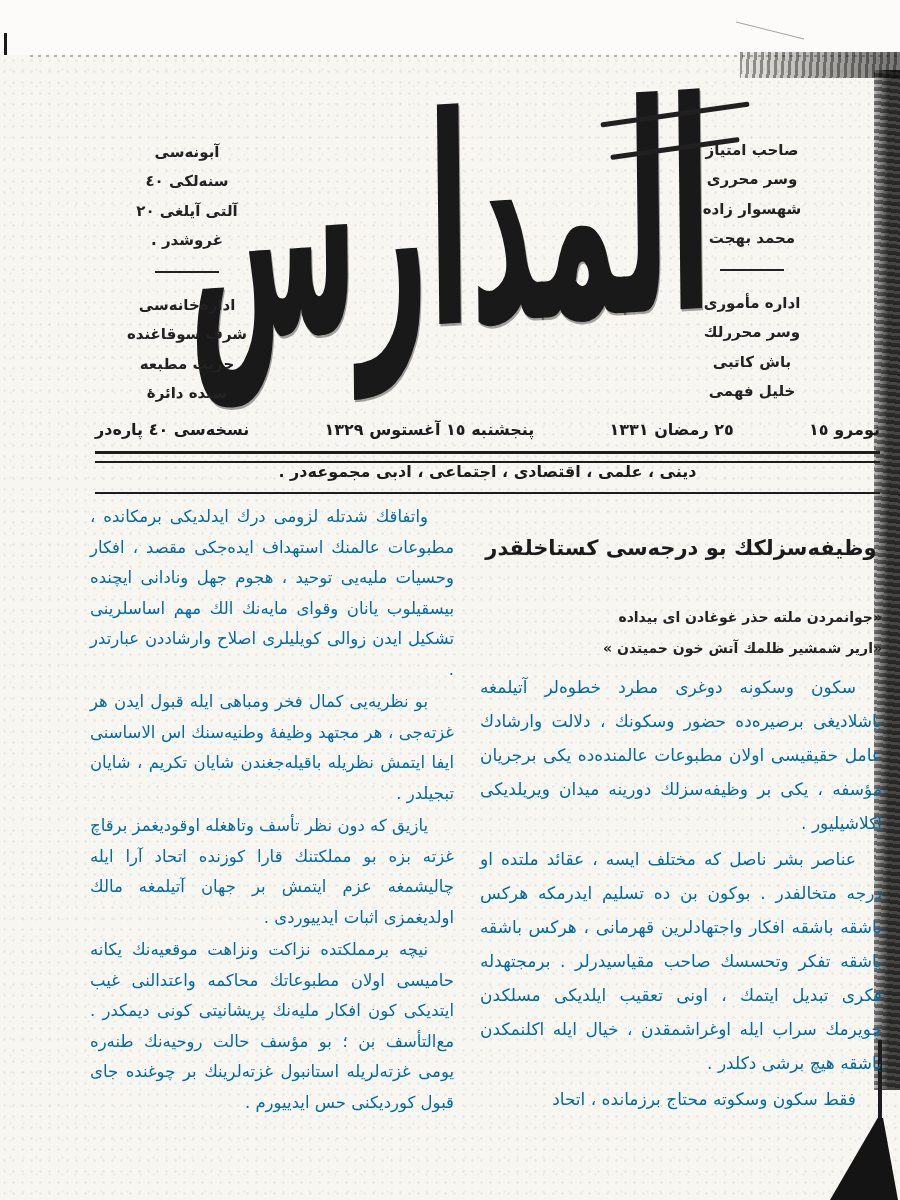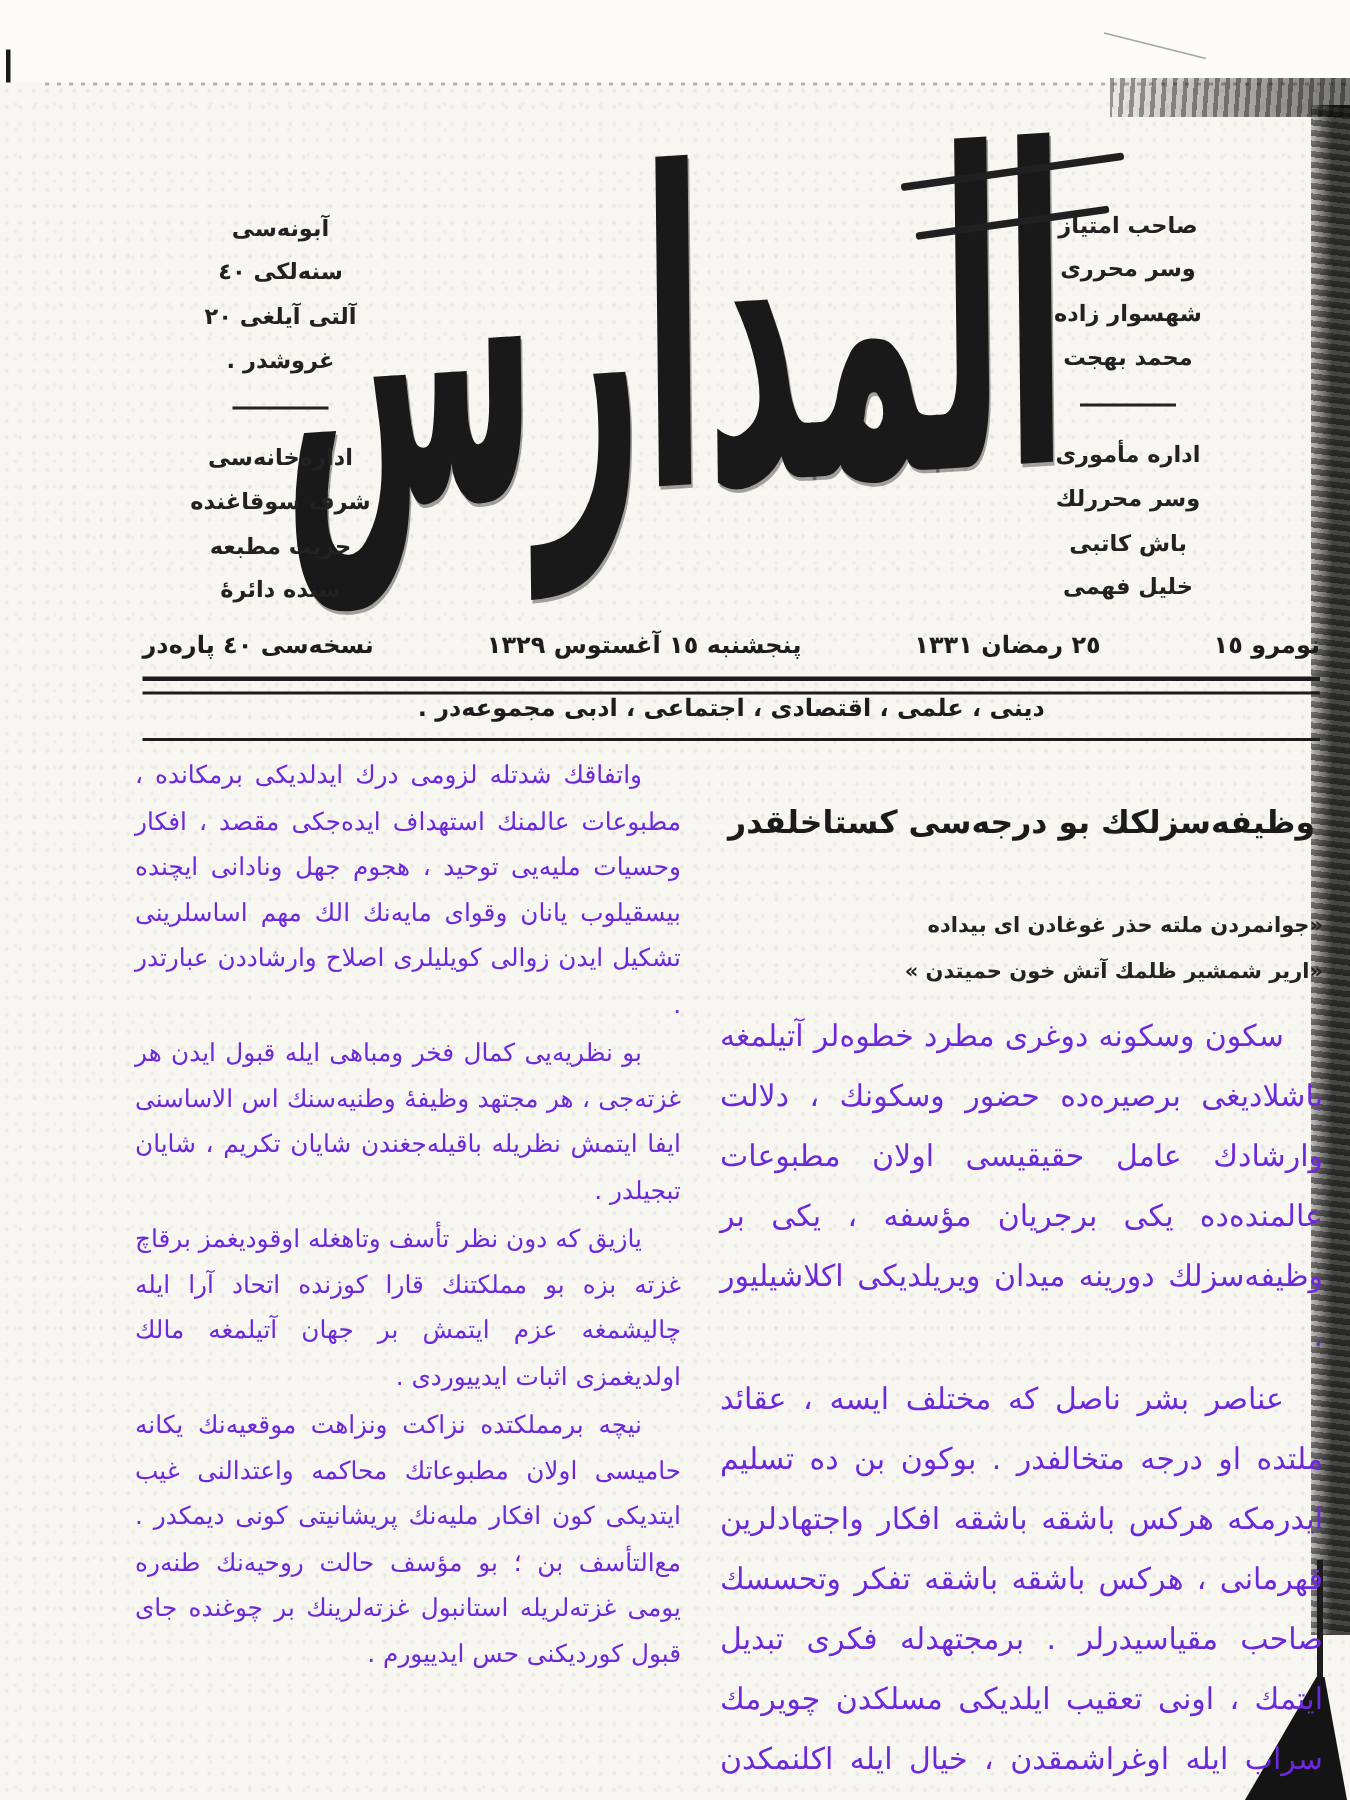--- a/index.html
+++ b/index.html
@@ -94,24 +94,24 @@
   .col-first{width:402px;flex:none;}
   .col-second{width:364px;flex:none;}
   .article-headline{
     margin:34px 0 0;text-align:center;font-size:21px;font-weight:bold;color:#1b1b1b;
     letter-spacing:1px;
   }
   .epigraph{margin:42px 0 6px;font-size:14px;line-height:2.2;color:#232323;font-weight:bold;}
   .col p.body-par{
     margin:0;padding:0;
     text-align:justify;text-justify:inter-word;
-    font-size:16.5px;line-height:2.05;color:#6d28d9;
+    font-size:16.5px;line-height:2.05;color:#0369a1;
     text-indent:26px;
   }
-  .col-first p.body-par{font-size:20px;line-height:2.0;}
+  .col-first p.body-par{font-size:17px;line-height:2.0;}
   .col-second p.body-par{line-height:1.85;}
   .col p.body-par + p.body-par{margin-top:2px;}
 </style>
 </head>
 <body>
 
 <div class="page">
 
   <div class="top-strip"></div>
   <div class="speckle"></div>

